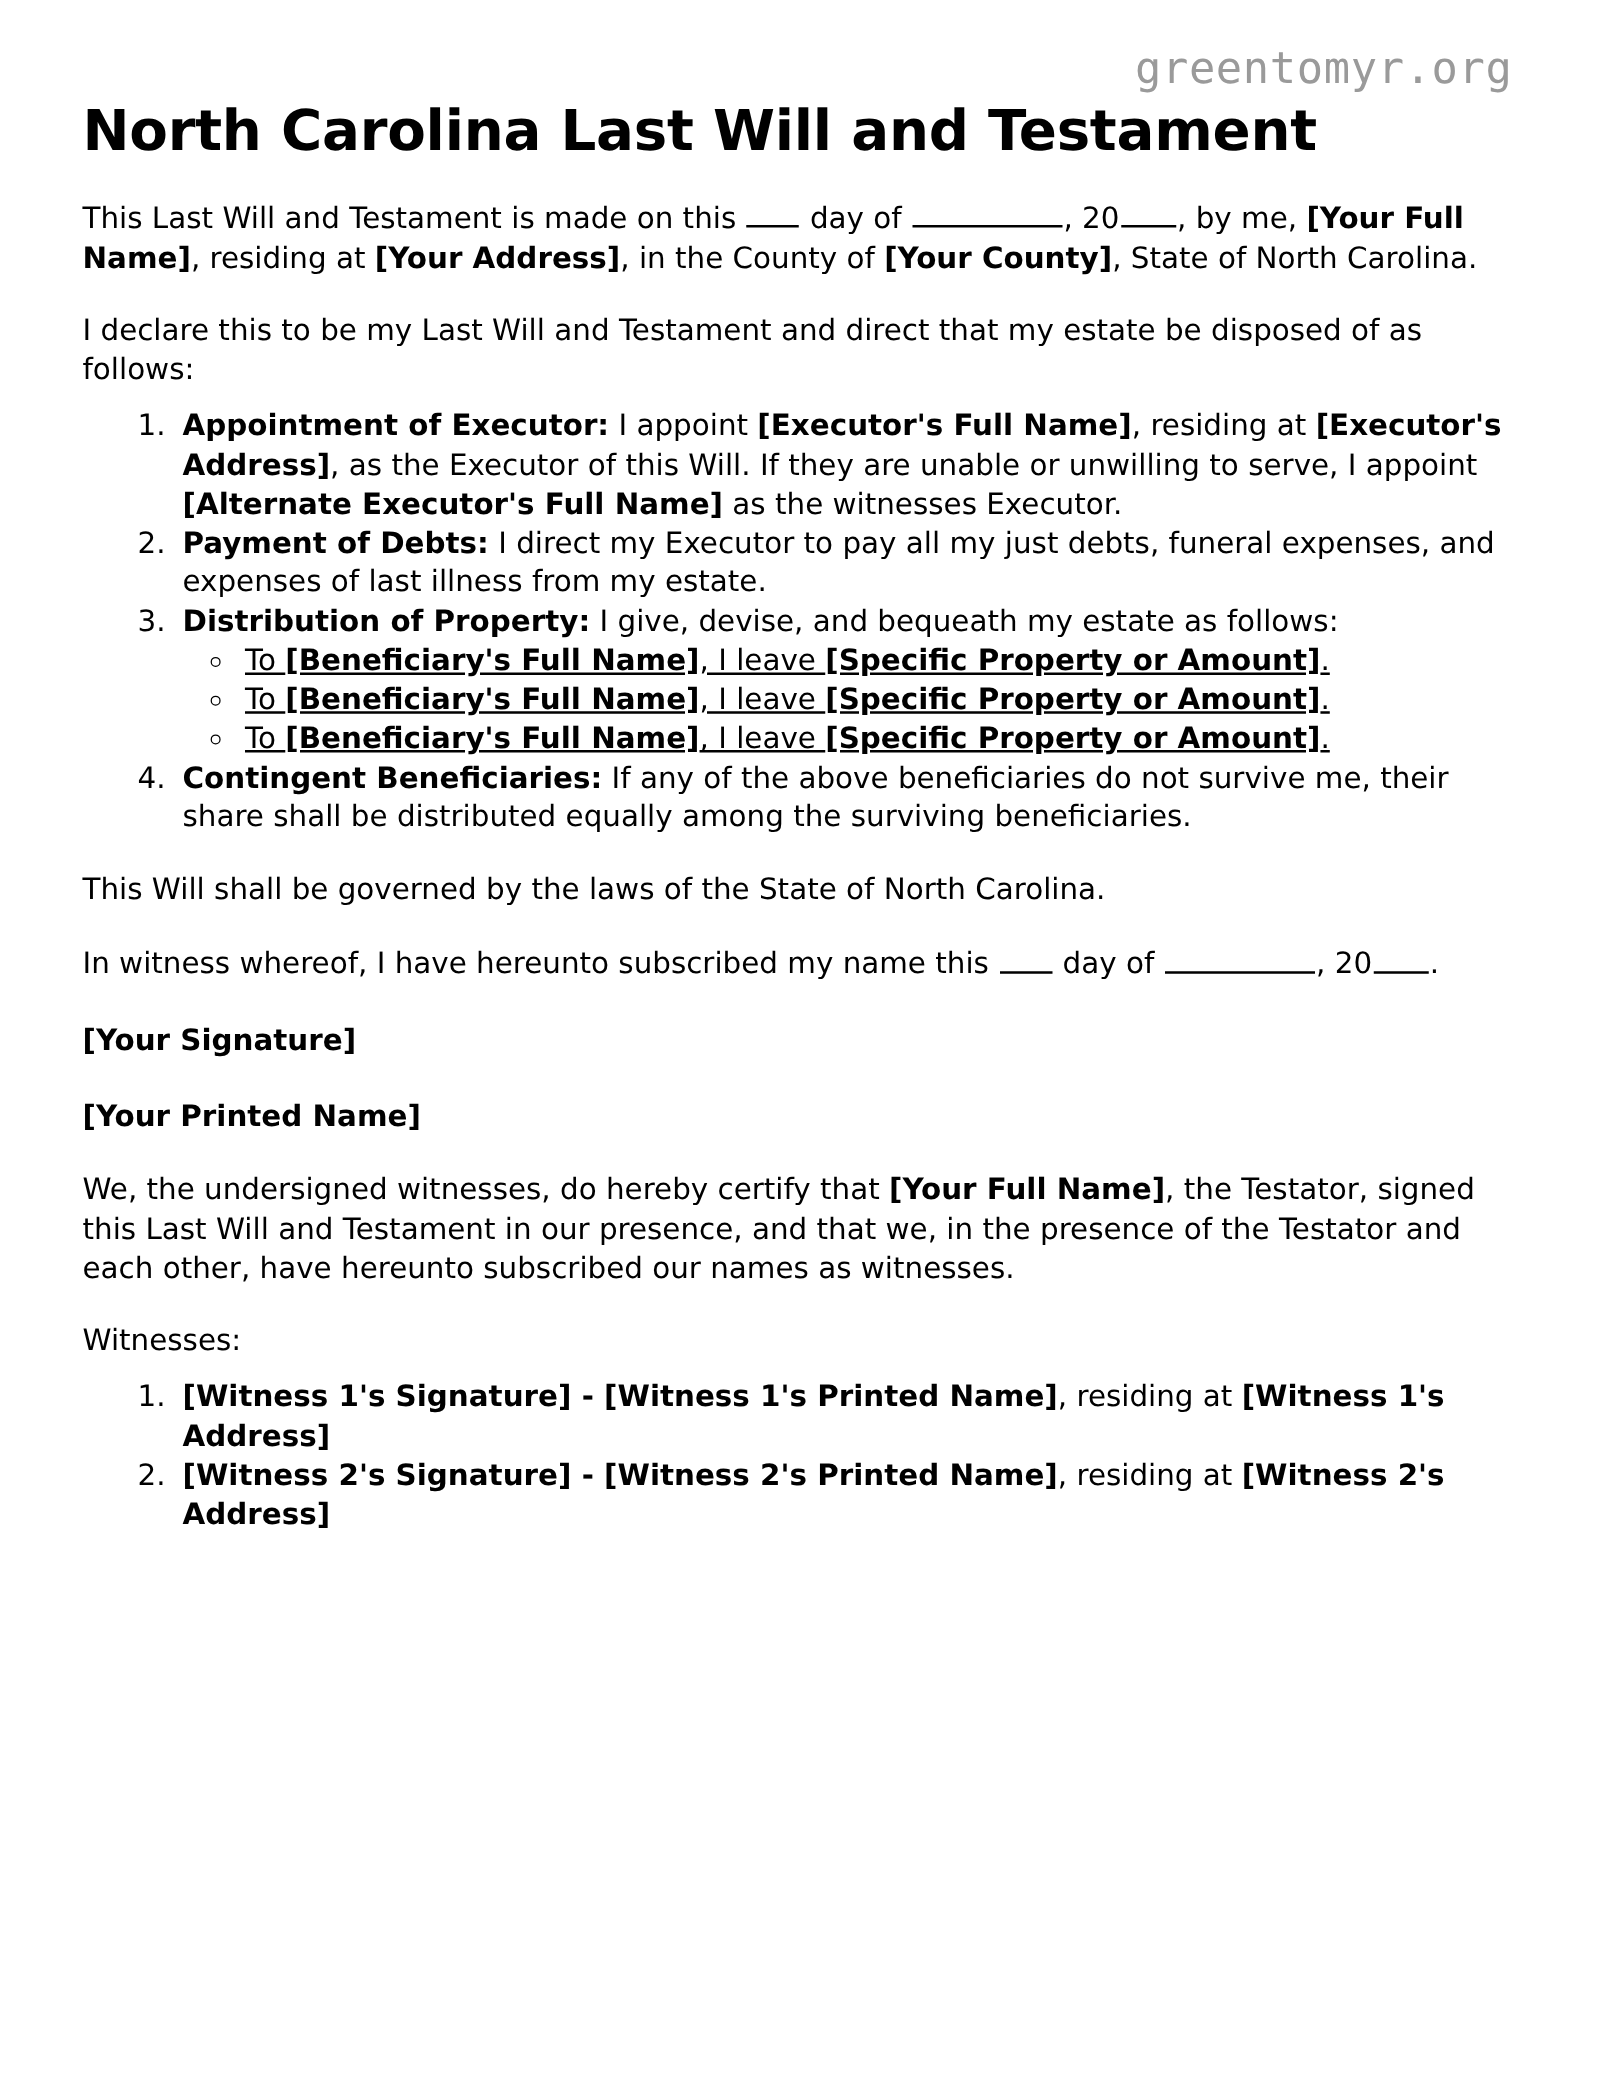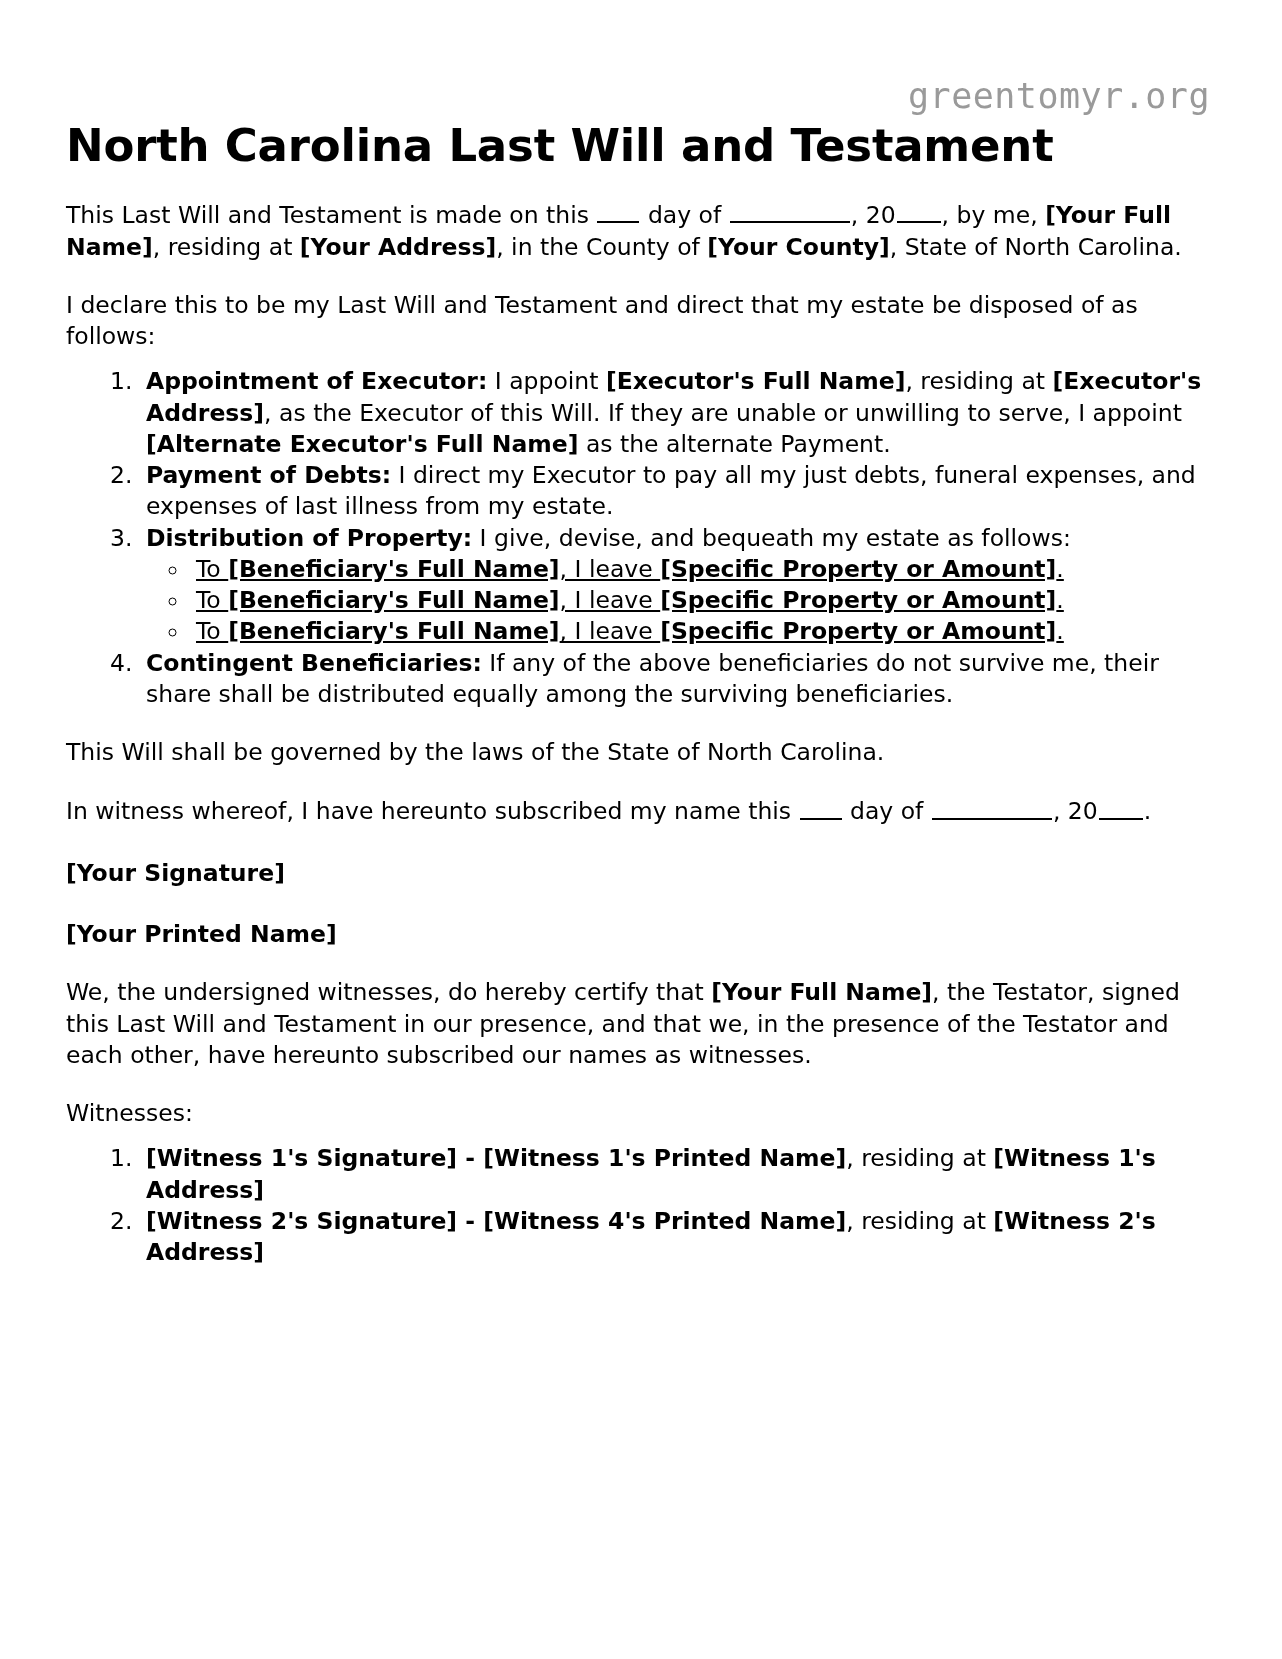--- a/index.html
+++ b/index.html
@@ -13,21 +13,20 @@
     font-family: "DejaVu Sans", sans-serif;
     color: #000000;
     overflow: hidden;
   }
   .page {
     position: relative;
     width: 1282px;
     height: 1607px;
     box-sizing: border-box;
     padding: 0 68px 0 66px;
-    margin-top: 41px;
   }
   .watermark {
     position: absolute;
     top: 38px;
     right: 72px;
     font-family: "DejaVu Sans Mono", monospace;
     font-size: 35px;
     letter-spacing: 0.5px;
     color: #9a9a9a;
     white-space: nowrap;
@@ -107,21 +106,21 @@
   <div class="watermark">greentomyr.org</div>
 
   <h1 class="doc-title">North Carolina Last Will and Testament</h1>
 
   <p class="para"><span>This Last Will and Testament is made on this </span><span class="blank blank-s"></span><span> day of </span><span class="blank blank-l"></span><span>, 20</span><span class="blank blank-m"></span><span>, by me, </span><b>[Your Full Name]</b><span>, residing at </span><b>[Your Address]</b><span>, in the County of </span><b>[Your County]</b><span>, State of North Carolina.</span></p>
 
 
   <p class="para">I declare this to be my Last Will and Testament and direct that my estate be disposed of as follows:</p>
 
   <ol class="main-list">
-    <li><b>Appointment of Executor:</b><span> I appoint </span><b>[Executor's Full Name]</b><span>, residing at </span><b>[Executor's Address]</b><span>, as the Executor of this Will. If they are unable or unwilling to serve, I appoint </span><b>[Alternate Executor's Full Name]</b><span> as the alternate Payment.</span></li>
+    <li><b>Appointment of Executor:</b><span> I appoint </span><b>[Executor's Full Name]</b><span>, residing at </span><b>[Executor's Address]</b><span>, as the Executor of this Will. If they are unable or unwilling to serve, I appoint </span><b>[Alternate Executor's Full Name]</b><span> as the witnesses Executor.</span></li>
 
     <li><b>Payment of Debts:</b><span> I direct my Executor to pay all my just debts, funeral expenses, and expenses of last illness from my estate.</span></li>
 
     <li><b>Distribution of Property:</b><span> I give, devise, and bequeath my estate as follows:</span>
       <ul class="sub-list">
         <li><span>To </span><b>[Beneficiary's Full Name]</b><span>, I leave </span><b>[Specific Property or Amount]</b><span>.</span></li>
         <li><span>To </span><b>[Beneficiary's Full Name]</b><span>, I leave </span><b>[Specific Property or Amount]</b><span>.</span></li>
         <li><span>To </span><b>[Beneficiary's Full Name]</b><span>, I leave </span><b>[Specific Property or Amount]</b><span>.</span></li>
       </ul>
     </li>
@@ -137,16 +136,16 @@
   <p class="sig-line">[Your Signature]</p>
 
   <p class="sig-line">[Your Printed Name]</p>
 
   <p class="para"><span>We, the undersigned witnesses, do hereby certify that </span><b>[Your Full Name]</b><span>, the Testator, signed this Last Will and Testament in our presence, and that we, in the presence of the Testator and each other, have hereunto subscribed our names as witnesses.</span></p>
 
   <p class="para">Witnesses:</p>
 
   <ol class="witness-list">
     <li><b>[Witness 1's Signature]</b><b> - </b><b>[Witness 1's Printed Name]</b><span>, residing at </span><b>[Witness 1's Address]</b></li>
-    <li><b>[Witness 2's Signature]</b><b> - </b><b>[Witness 4's Printed Name]</b><span>, residing at </span><b>[Witness 2's Address]</b></li>
+    <li><b>[Witness 2's Signature]</b><b> - </b><b>[Witness 2's Printed Name]</b><span>, residing at </span><b>[Witness 2's Address]</b></li>
   </ol>
 
 </div>
 
 </body></html>

